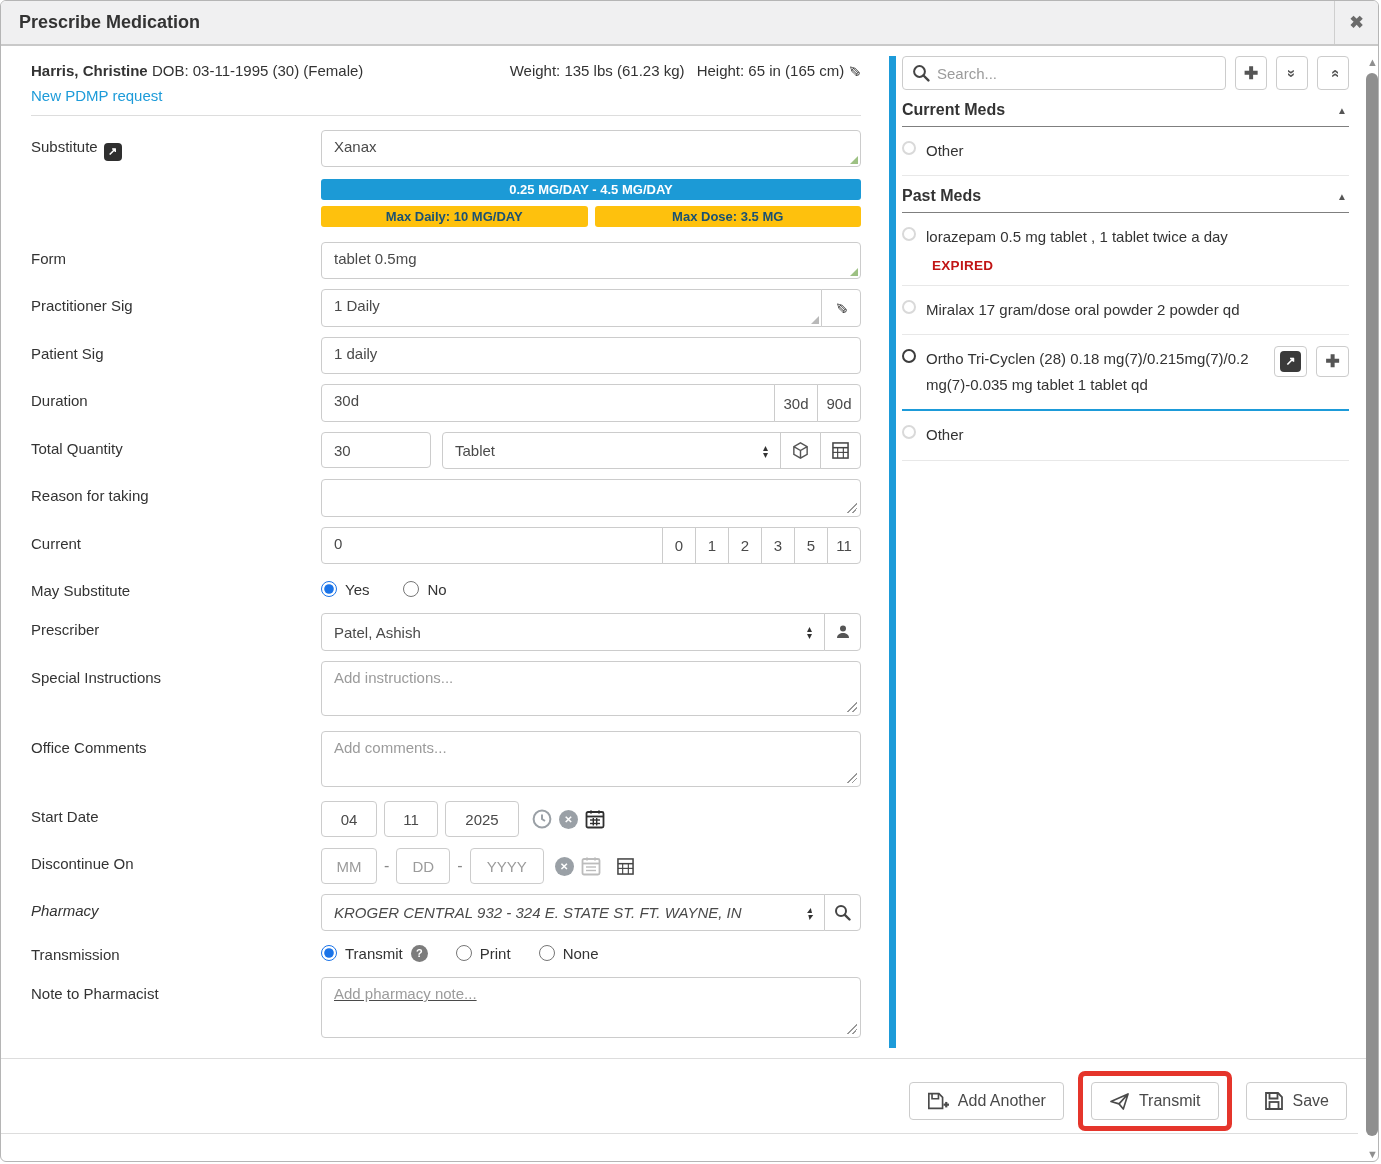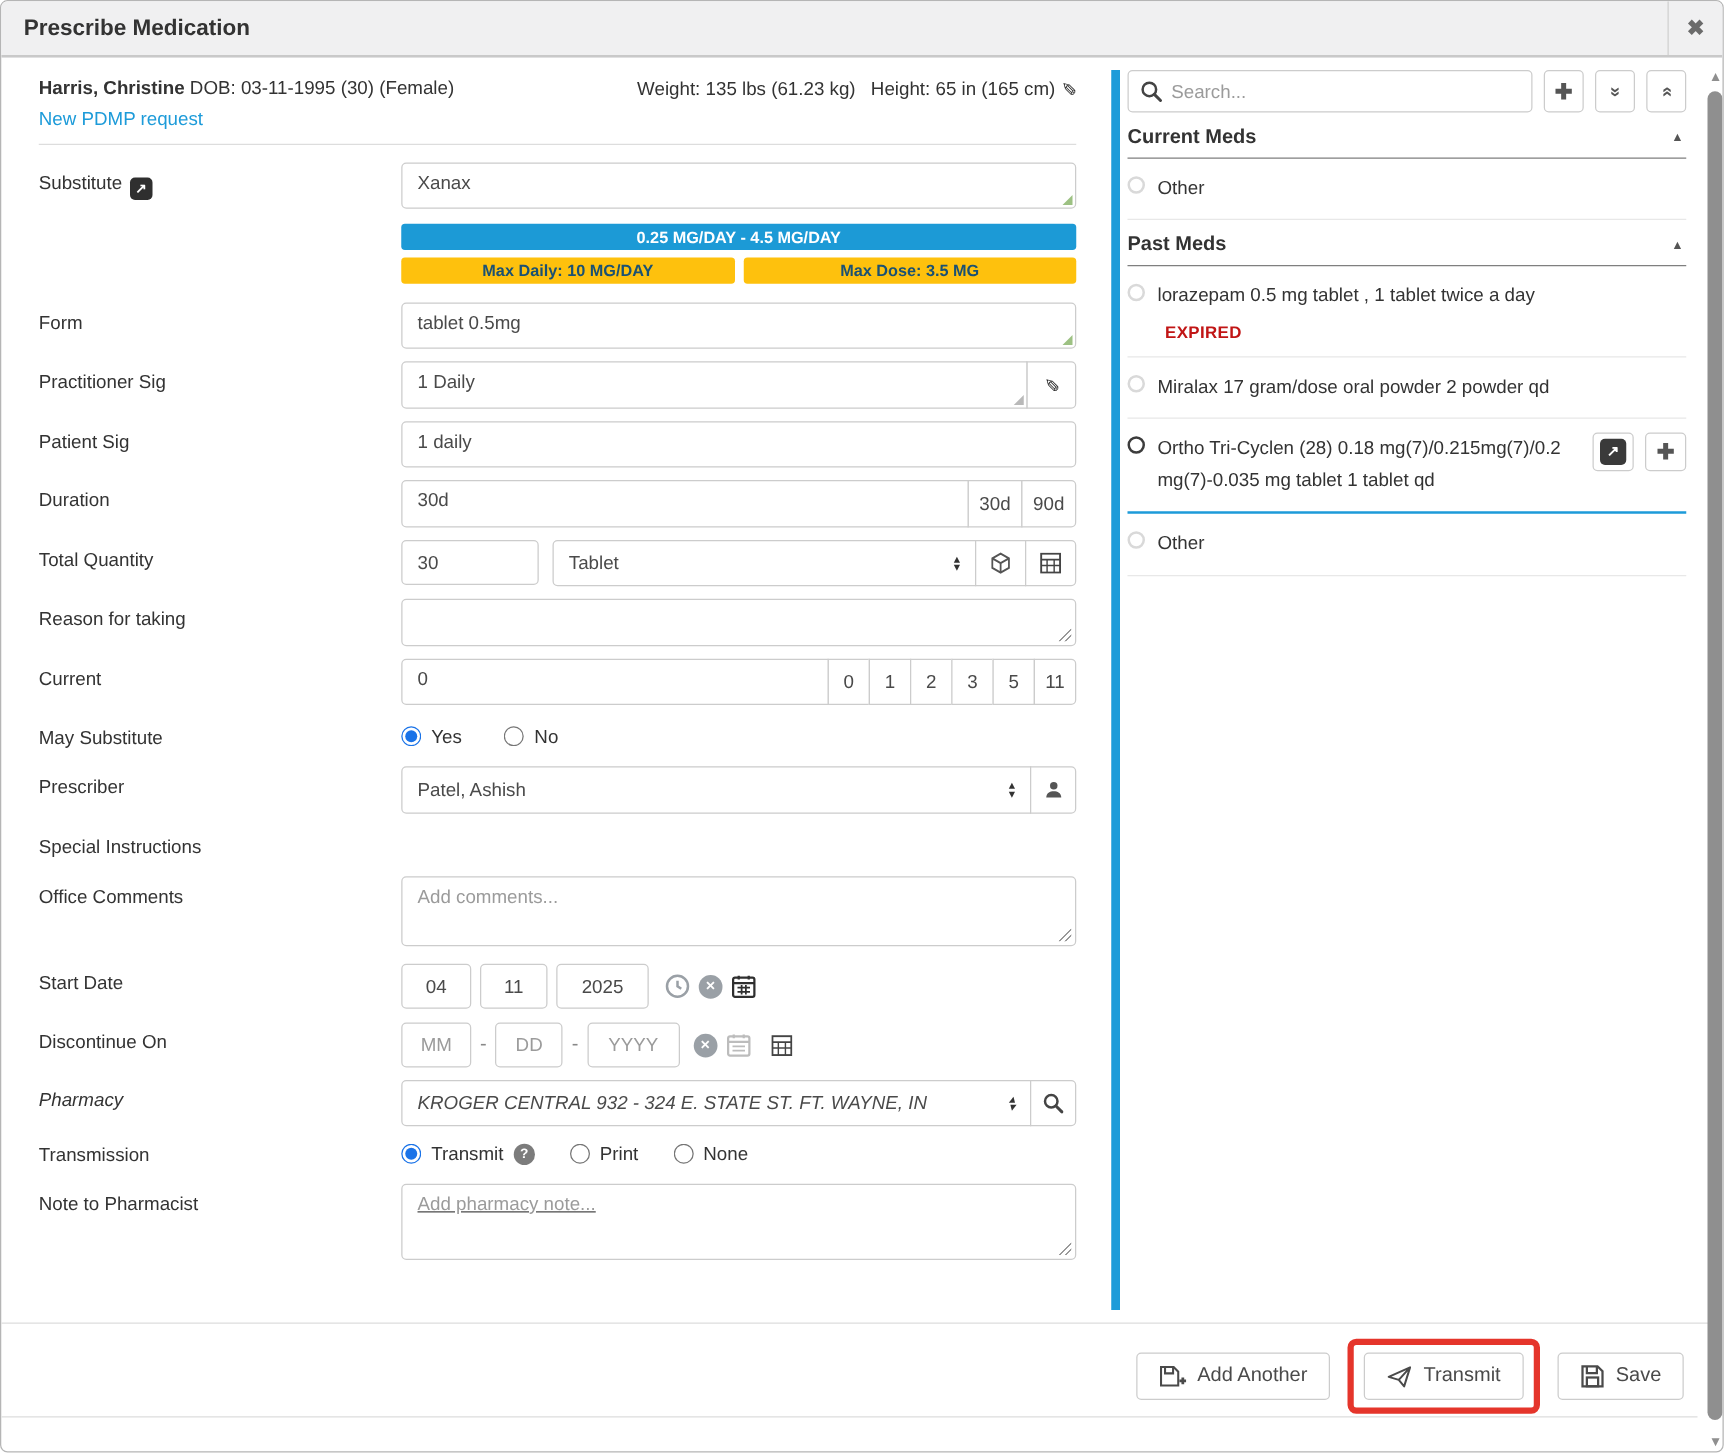--- a/index.html
+++ b/index.html
@@ -279,20 +279,26 @@
                 <path d="M2 14 C2 10.5 5 9 8 9 C11 9 14 10.5 14 14 Z" fill="#555"></path>
               </svg>
           </div>
         </div>
       </div>
     </div>
 
     
     <div class="row" style="margin-bottom:15px;">
       <div class="lbl">Special Instructions</div>
+      <div class="fld">
+        <div class="tbox" style="height:55px;">
+          <span style="color:#9b9b9b;" title="Add instructions...">Add instructions...</span>
+          <span class="grip"></span>
+        </div>
+      </div>
     </div>
 
     
     <div class="row" style="margin-bottom:13px;">
       <div class="lbl">Office Comments</div>
       <div class="fld">
         <div class="tbox" style="height:56px;">
           <span style="color:#9b9b9b;">Add comments...</span>
           <span class="grip"></span>
         </div>

